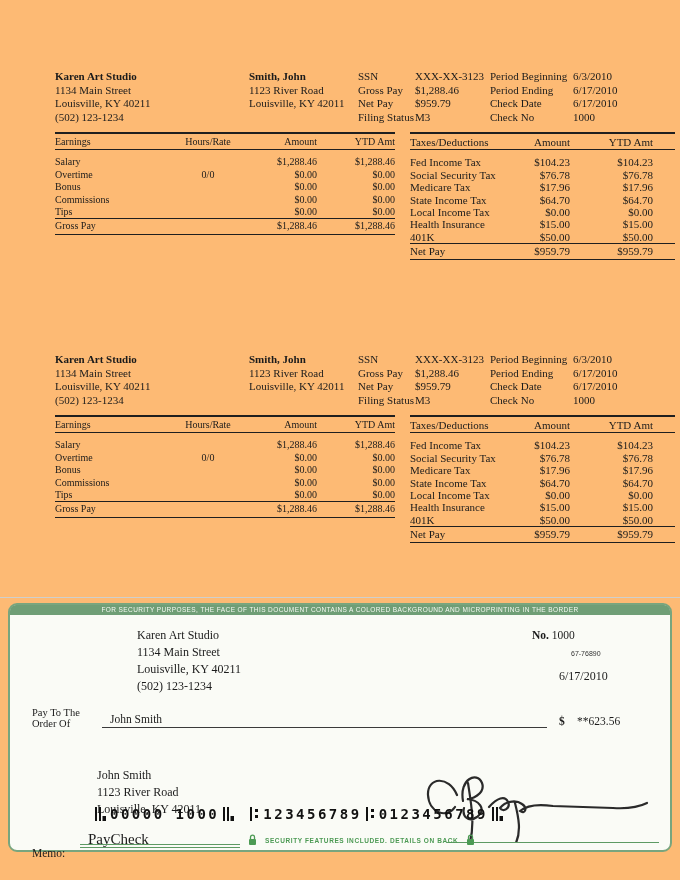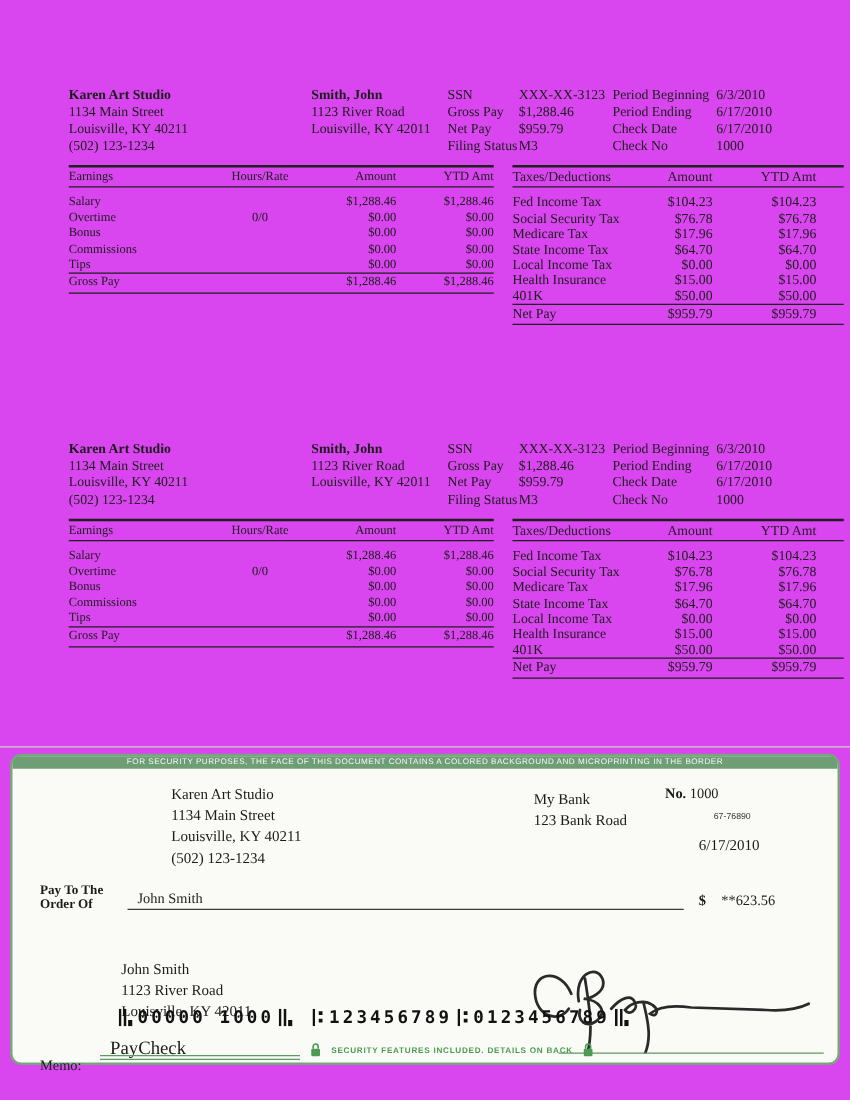--- a/index.html
+++ b/index.html
@@ -1,17 +1,17 @@
 <!DOCTYPE html>
 <html><head>
 <meta charset="utf-8">
 <style>
   * { margin:0; padding:0; box-sizing:border-box; }
   body { background:#ffffff; font-family:"Liberation Serif", serif; color:#1b1b1b; }
-  .page { position:relative; width:680px; height:880px; background:#d946ef; overflow:hidden; }
+  .page { position:relative; width:680px; height:880px; background:#fdba74; overflow:hidden; }
 
   
   .stub { position:absolute; left:0; width:680px; height:260px; }
   .blk { position:absolute; font-size:11px; line-height:13.5px; white-space:nowrap; }
   .bold { font-weight:bold; }
   .stub .employer { left:55px; top:0; }
   .stub .employee { left:205px; top:0;margin-left:44px; }
   .stub .sum-l1 { left:358px; top:0; }
   .stub .sum-v1 { left:415px; top:0; }
   .stub .sum-l2 { left:490px; top:0; }
@@ -34,21 +34,21 @@
            background:#fafbf6; border:2px solid #79a57e; border-radius:9px; }
   .check-banner { position:absolute; left:0; top:0; width:100%; height:10px; background:#6f9e76;
                   border-radius:6px 6px 0 0; color:#f4f8f2; font-family:"Liberation Sans", sans-serif;
                   font-size:6.5px; line-height:10px; text-align:center; letter-spacing:.4px; white-space:nowrap; overflow:hidden; }
   .check .cblk { position:absolute; font-size:12px; line-height:17px; white-space:nowrap; }
   .payer-blk { left:127px; top:22px; }
   .bank-blk { left:417px; top:26px; }
   .check-no { position:absolute; left:522px; top:24px; font-size:11.5px; white-space:nowrap; }
   .fraction { position:absolute; left:561px; top:45px; font-size:7px; font-family:"Liberation Sans", sans-serif; color:#333; }
   .check-date { position:absolute; left:549px; top:64px; font-size:12px; }
-  .paytothe { position:absolute; left:22px; top:103px; font-size:10.5px; line-height:10.5px; font-weight:bold; }
+  .paytothe { position:absolute; left:22px; top:103px; font-size:10.5px; line-height:10.5px; font-weight:normal; }
   .payee-line { position:absolute; left:92px; top:108px; width:445px; border-bottom:1.5px solid #3a3a3a;
                 font-size:11.5px; padding:0 0 2px 8px; }
   .amt-sym { position:absolute; left:549px; top:110px; font-size:11.5px; font-weight:bold; }
   .amt-val { position:absolute; left:567px; top:110px; font-size:11.5px; }
   .words-line { position:absolute; left:14px; top:128px; width:636px; border-bottom:1.5px solid #3a3a3a;
                 font-size:11.5px; padding:0 0 3px 8px; }
   .payee-blk { left:87px; top:162px; }
   .sig { position:absolute; left:405px; top:160px; width:250px; height:78px; }
   .sig-line { position:absolute; left:437px; top:237px; width:212px; border-top:1.5px solid #5d9a63; }
   .memo-lbl { position:absolute; left:22px; top:242px; font-size:11.5px; font-weight:normal; }
@@ -342,24 +342,20 @@
   <div class="check">
     <div class="check-banner">FOR SECURITY PURPOSES, THE FACE OF THIS DOCUMENT CONTAINS A COLORED BACKGROUND AND MICROPRINTING IN THE BORDER</div>
 
     <div class="cblk payer-blk">
       <div>Karen Art Studio</div>
       <div>1134 Main Street</div>
       <div>Louisville, KY 40211</div>
       <div>(502) 123-1234</div>
     </div>
 
-    <div class="cblk bank-blk">
-      <div>My Bank</div>
-      <div>123 Bank Road</div>
-    </div>
 
     <div class="check-no">
       <span class="bold">No.</span>
       <span>1000</span>
     </div>
     <div class="fraction">67-76890</div>
     <div class="check-date">6/17/2010</div>
 
     <div class="paytothe">
       <div>Pay To The</div>

